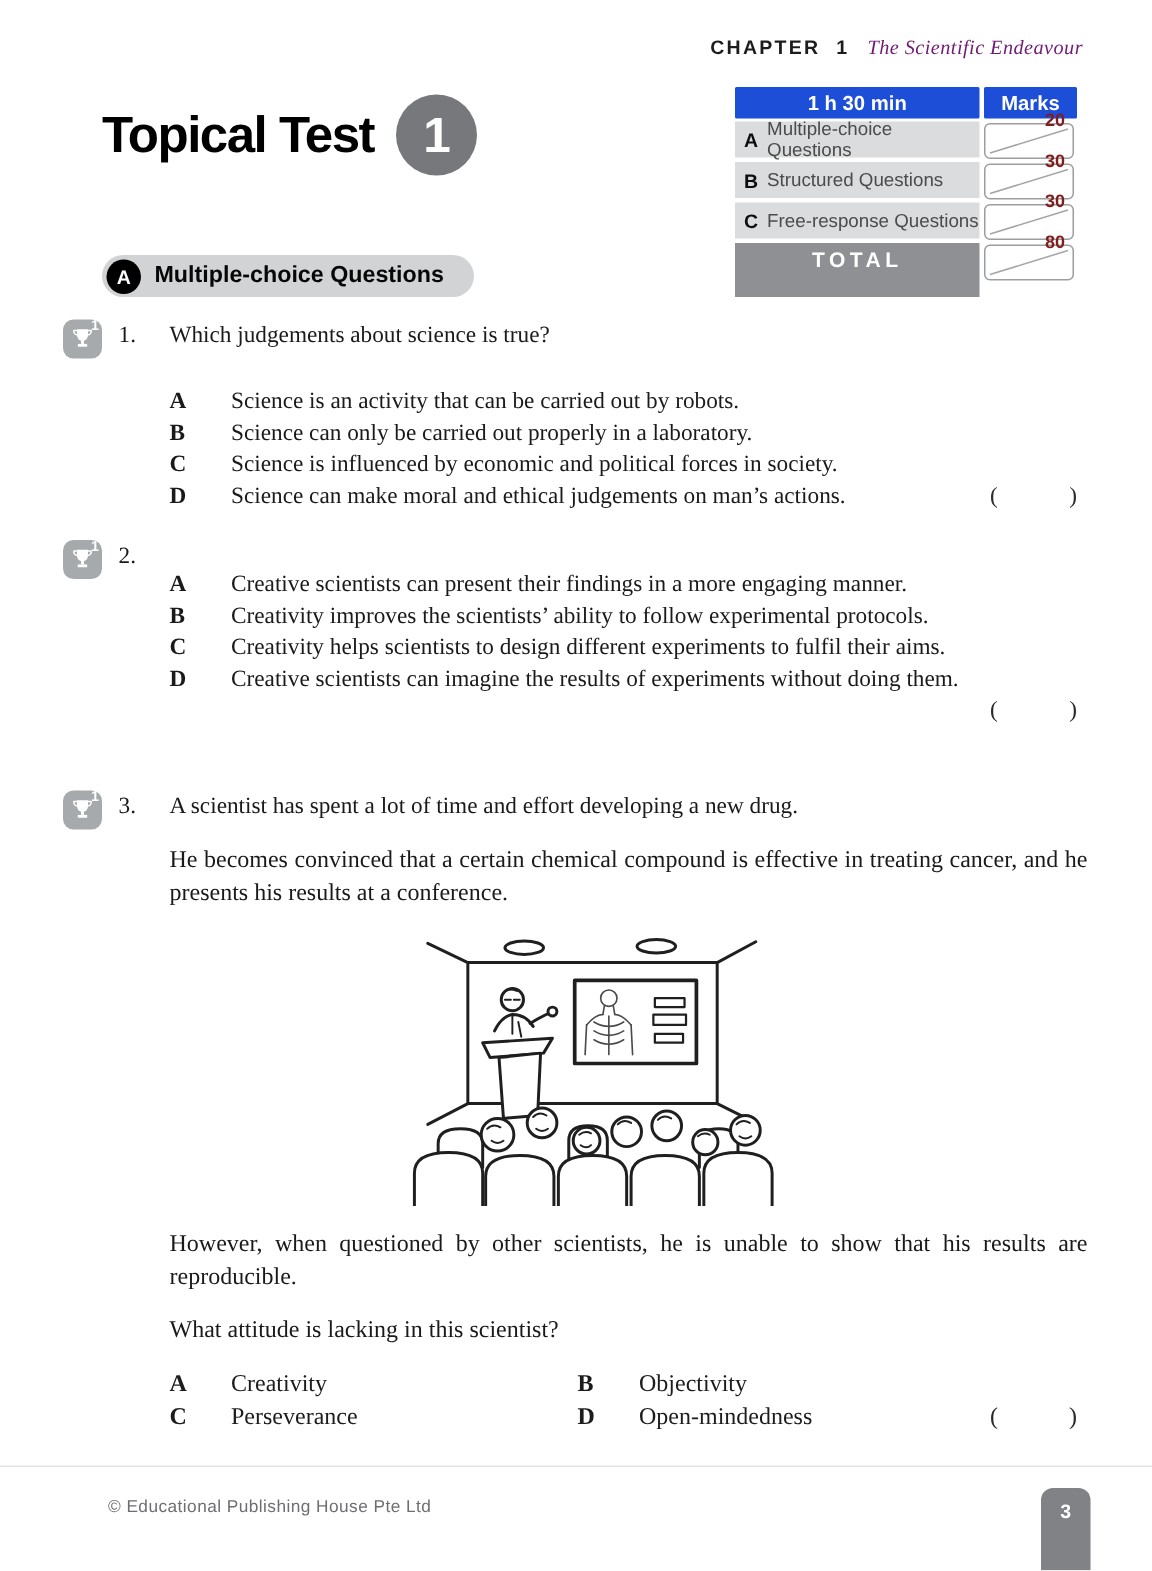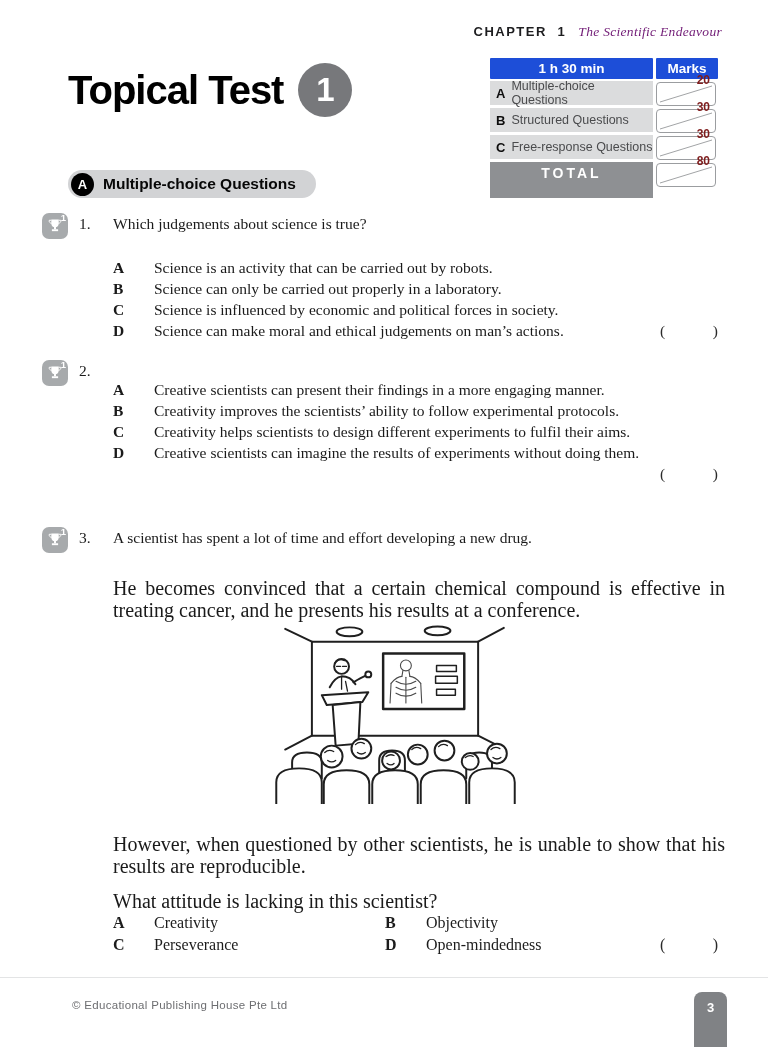--- a/index.html
+++ b/index.html
@@ -9,21 +9,21 @@
   
   .chapter-header{position:absolute;top:24px;right:46px;white-space:nowrap;
                   font-family:"Liberation Sans",sans-serif;font-size:13px;color:#1d1d1f;}
   .chapter-label{font-weight:bold;letter-spacing:1.5px;margin-top:20px;}
   .chapter-num{font-weight:bold;margin-left:7px;}
   .chapter-title{font-family:"Liberation Serif",serif;font-style:italic;margin-left:10px;
                  font-size:13.5px;color:#701a75;letter-spacing:.3px;}
 
   
   .title-block{position:absolute;left:68px;top:62px;display:flex;align-items:center;}
-  .main-title{font-family:"Liberation Sans",sans-serif;font-weight:bold;font-size:40px;
+  .main-title{font-family:"Liberation Sans",sans-serif;font-weight:bold;font-size:34px;
               letter-spacing:-1px;color:#000;line-height:56px;}
   .title-circle{width:54px;height:54px;border-radius:50%;background:#77787b;color:#fff;
                 display:flex;align-items:center;justify-content:center;margin-left:15px;
                 font-family:"Liberation Sans",sans-serif;font-weight:bold;font-size:33px;}
 
   
   .marks-table{position:absolute;left:490px;top:58px;width:228px;
                font-family:"Liberation Sans",sans-serif;}
   .mt-row{display:flex;margin-bottom:2px;}
   .mt-left{width:163px;}
@@ -55,22 +55,22 @@
   .q-badge-num{position:absolute;top:-1px;right:2px;color:#fff;font:bold 9.5px "Liberation Sans",sans-serif;}
   .q-num{position:absolute;left:79px;top:0;}
   .q-body{margin-left:113px;width:612px;}
   .q-options{margin-top:23px;}
   .q2 .q-options{margin-top:19px;}
   .opt{display:flex;position:relative;}
   .opt-letter{width:41px;font-weight:bold;flex:0 0 41px;}
   .opt-text{flex:1;}
   .brackets{position:absolute;right:7px;top:0;width:58px;display:flex;justify-content:space-between;color:#2a2a2a;}
   .bracket-row{height:21px;}
-  .q-para{position:absolute;left:113px;width:612px;font-size:20px;line-height:21.5px;
-          text-align:justify;color:#1a1a1a;margin-top:15px;}
+  .q-para{position:absolute;left:113px;width:612px;font-size:16px;line-height:21.5px;
+          text-align:justify;color:#1a1a1a;}
   .q3-options{position:absolute;left:113px;width:612px;display:grid;
               grid-template-columns:41px 231px 41px 1fr;line-height:21.5px;}
   .q3-letter{font-weight:bold;}
 
   
   .illustration{position:absolute;left:272px;top:616px;width:248px;height:188px;}
 
   
   .footer-rule{position:absolute;left:0;top:977px;width:768px;height:1px;background:#e3e4e5;}
   .footer-copyright{position:absolute;left:72px;top:999px;font-family:"Liberation Sans",sans-serif;

